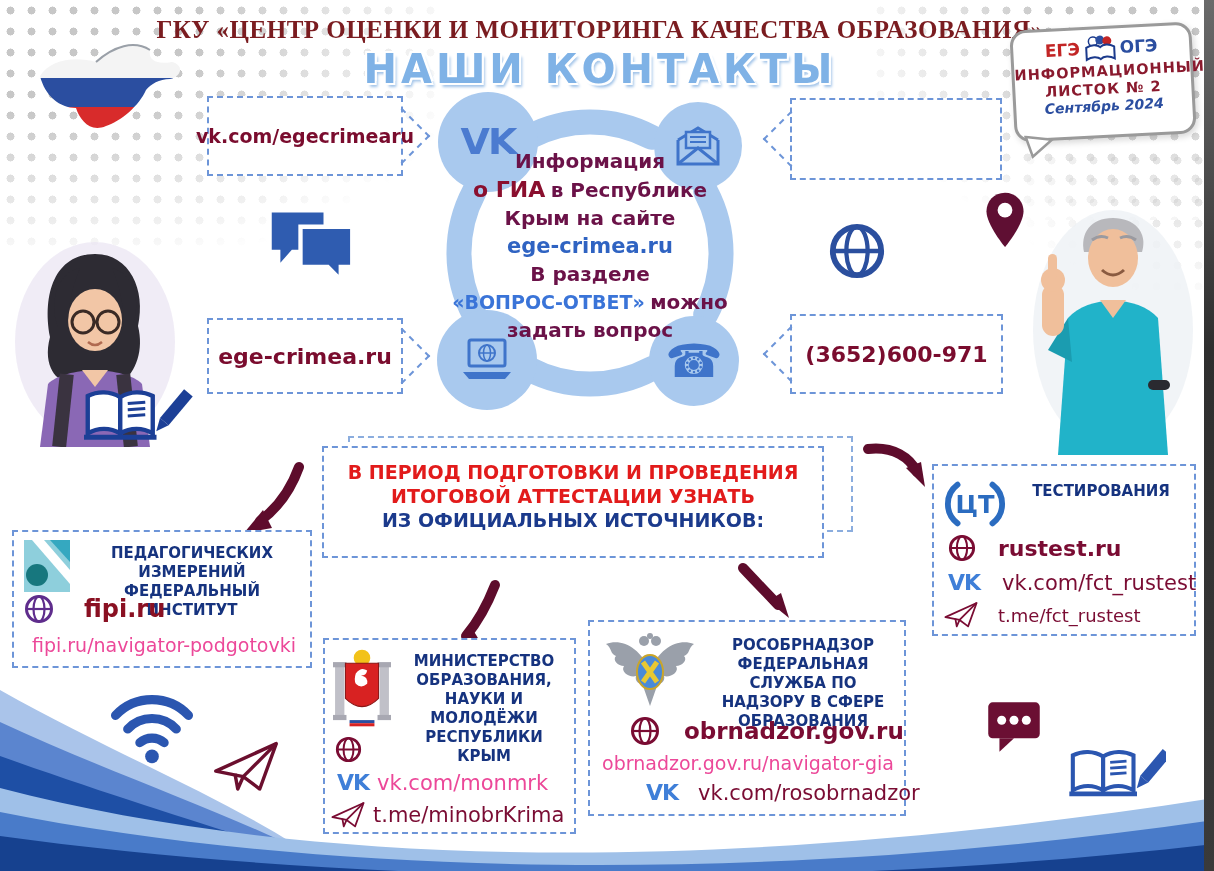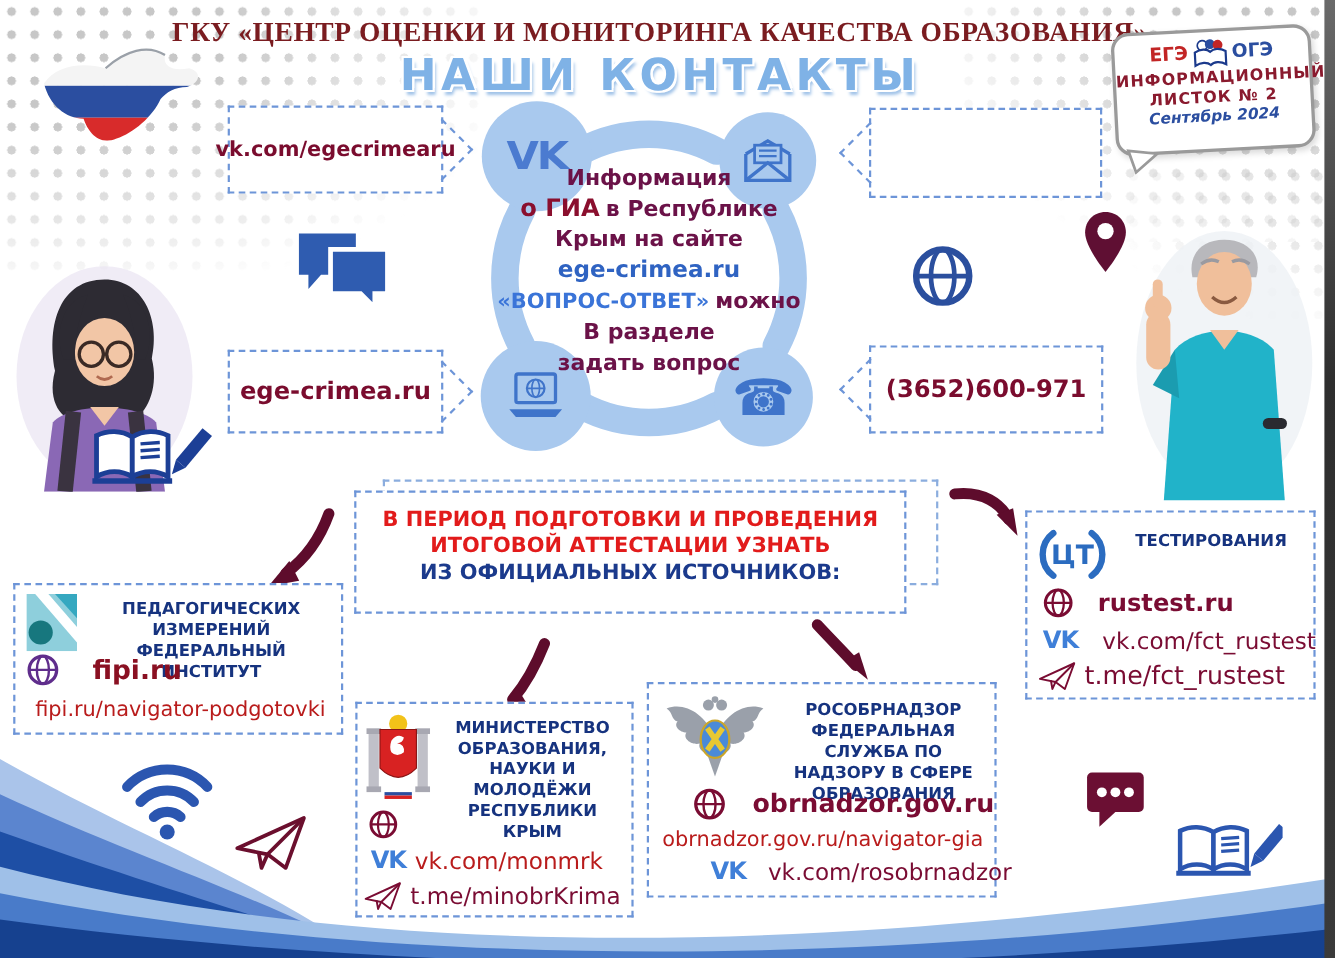--- a/index.html
+++ b/index.html
@@ -39,21 +39,21 @@
   .linktext{color:#7a0c2e;font-weight:bold;text-align:center;}
   .noticebox{border:2.5px dashed #6d95d8;background:#fff;box-sizing:border-box;text-align:center;
              padding-top:12px;}
   .noticebox div{font-weight:bold;font-size:19px;line-height:24px;color:#e21b1b;}
   .noticebox .nblue{color:#1b3a8c;}
   .shadowbox{border:2.5px dashed #8badde;background:transparent;box-sizing:border-box;}
   .orgbox{border:2.5px dashed #6d95d8;background:#fff;box-sizing:border-box;}
   .orgtitle{color:#16337f;font-weight:bold;font-size:15px;line-height:19px;text-align:center;}
   .lrow{position:absolute;display:flex;align-items:center;gap:8px;}
   .maroon{color:#7a0c33;}
-  .bluelink{color:#b91c1c;}
+  .bluelink{color:#ec4899;}
   .vksm{font-weight:900;color:#3f7fd8;letter-spacing:-1px;font-size:22px;}
   .phone-glyph{font-size:46px;color:#3f74ca;line-height:1;}
 </style>
 </head>
 <body>
 
 <div id="canvas">
 
   <div class="halftone ht-tl abs" style="left:0;top:0;width:440px;height:250px;"></div>
   <div class="halftone ht-tr abs" style="left:870px;top:0;width:336px;height:220px;"></div>
@@ -138,23 +138,23 @@
   <div class="abs circle" style="left:649px;top:316px;width:90px;height:90px;">
     <span class="phone-glyph">☎</span>
   </div>
 
   <div class="abs ctext" style="left:440px;top:148px;width:300px;">
     <div><span class="c-purple">Информация</span></div>
     <div><span class="c-red">о ГИА</span>
          <span class="c-purple">в Республике</span></div>
     <div><span class="c-purple">Крым на сайте</span></div>
     <div><span class="c-blue">ege-crimea.ru</span></div>
+    <div><span class="c-purple">В разделе</span></div>
     <div><span class="c-blue2">«ВОПРОС-ОТВЕТ»</span>
          <span class="c-purple">можно</span></div>
-    <div><span class="c-purple">В разделе</span></div>
     <div><span class="c-purple">задать вопрос</span></div>
   </div>
 
   <div class="abs dbox pr" style="left:207px;top:96px;width:196px;height:80px;">
     <span class="linktext" style="font-size:19px;">vk.com/egecrimearu</span>
     <span class="chev"></span>
   </div>
   <div class="abs dbox pl" style="left:790px;top:98px;width:212px;height:82px;">
     <span class="chev"></span>
   </div>
@@ -353,21 +353,21 @@
     <div class="lrow" style="left:14px;top:104px;">
       <span class="vksm">VK</span>
       <span class="maroon" style="font-size:21px;margin-left:14px;">vk.com/fct_rustest</span>
     </div>
     <div class="lrow" style="left:10px;top:134px;">
       <svg width="34" height="30" viewBox="0 0 48 42">
         <path d="M2,24 L46,4 L34,37 L22,28 Z" fill="none" stroke="#7a0c33" stroke-width="2.5" stroke-linejoin="round"></path>
         <path d="M22,28 L18,37 L16,26" fill="none" stroke="#7a0c33" stroke-width="2.5" stroke-linejoin="round"></path>
         <line x1="46" y1="4" x2="22" y2="28" stroke="#7a0c33" stroke-width="2.5"></line>
       </svg>
-      <span class="maroon" style="font-size:23px;margin-left:0;">t.me/fct_rustest</span>
+      <span class="maroon" style="font-size:18px;margin-left:12px;">t.me/fct_rustest</span>
     </div>
   </div>
 
   <svg class="abs" style="left:106px;top:688px;width:92px;height:76px;" viewBox="0 0 60 50">
     <path d="M6,18 A33,33 0 0 1 54,18" stroke="#2b56b0" stroke-width="6" fill="none" stroke-linecap="round"></path>
     <path d="M14,27 A22,22 0 0 1 46,27" stroke="#2b56b0" stroke-width="6" fill="none" stroke-linecap="round"></path>
     <path d="M22,36 A12,12 0 0 1 38,36" stroke="#2b56b0" stroke-width="6" fill="none" stroke-linecap="round"></path>
     <circle cx="30" cy="45" r="4.5" fill="#2b56b0"></circle>
   </svg>
   <svg class="abs" style="left:213px;top:738px;width:66px;height:58px;" viewBox="0 0 48 42">

